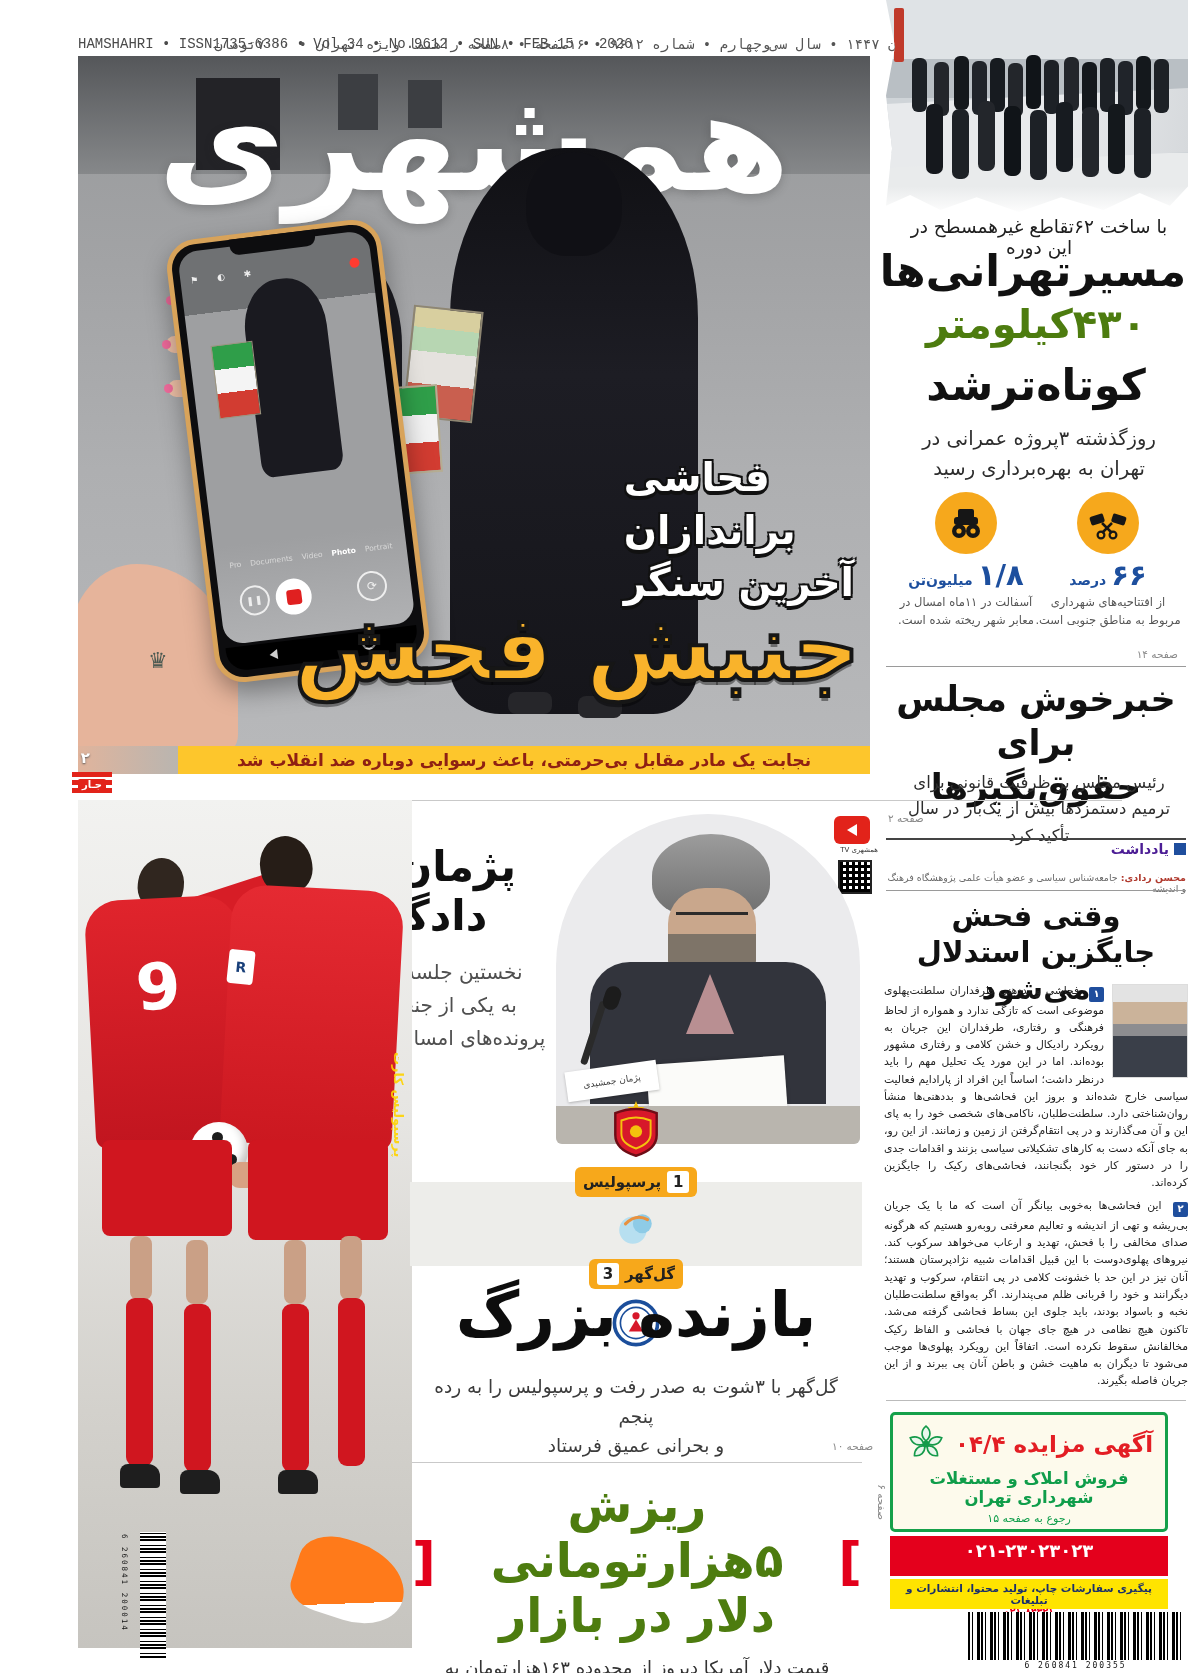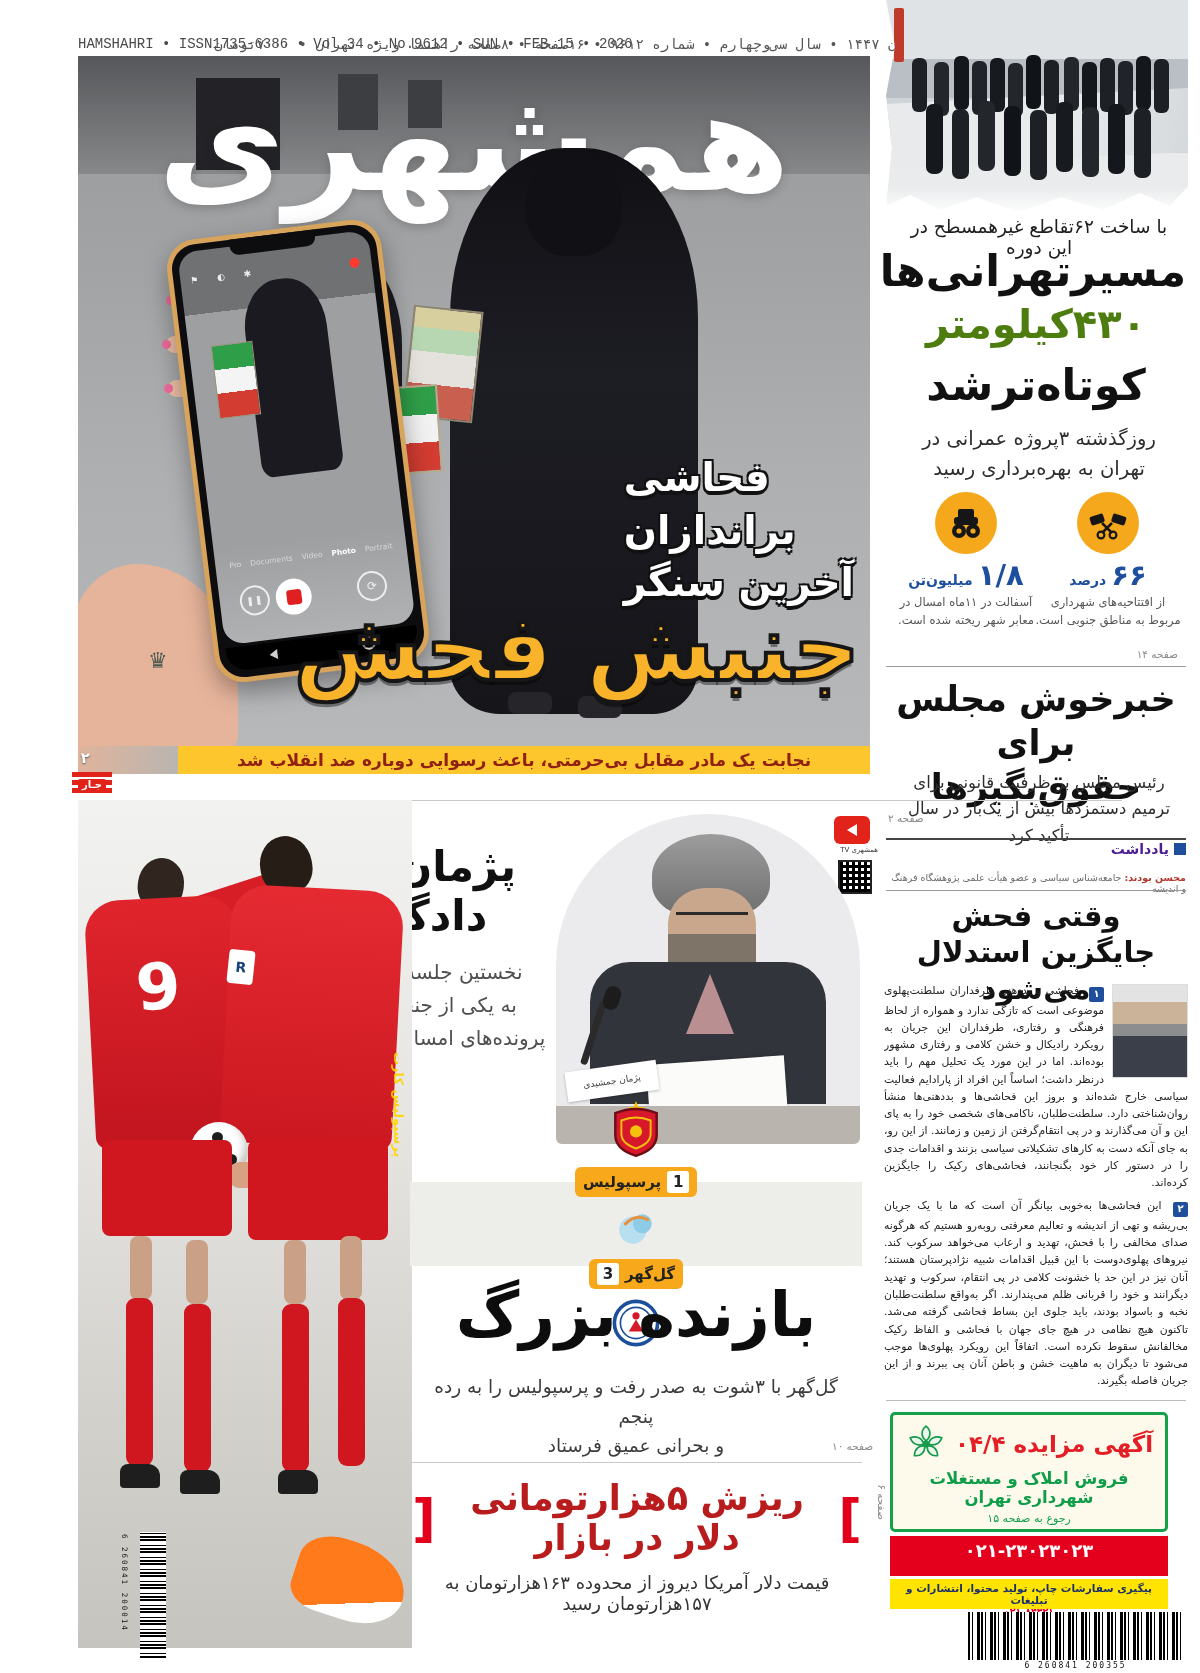--- a/index.html
+++ b/index.html
@@ -147,21 +147,21 @@
   .badge .nm{font-size:15px;font-weight:700;color:#23221f;}
   .badge .sc{width:22px;height:22px;background:#fff;border-radius:3px;display:flex;align-items:center;justify-content:center;font-size:15px;font-weight:900;color:#222;}
   .bigloser{left:410px;top:1278px;width:452px;text-align:center;font-size:62px;font-weight:900;color:#0d0d0d;letter-spacing:-2px;}
   .losersub{left:430px;top:1372px;width:412px;text-align:center;font-size:18.5px;color:#3c3c3c;line-height:1.6;}
   .loserref{left:832px;top:1440px;font-size:10.5px;color:#8a8a8a;}
   .sportrule{left:412px;top:1462px;width:450px;height:1px;background:#c9c9c9;}
   
   .dollar{left:412px;top:1478px;width:450px;text-align:center;}
   .dollar .row{display:flex;align-items:center;justify-content:center;gap:6px;}
   .brk{font-size:52px;font-weight:900;color:#e3001b;line-height:1;}
-  .dtitle{font-size:35px;font-weight:900;color:#b91c1c;letter-spacing:-1px;}
+  .dtitle{font-size:47px;font-weight:900;color:#4d7c0f;letter-spacing:-1px;}
   .dsub{font-size:18px;color:#333;margin-top:14px;}
   .pg6{left:864px;top:1496px;font-size:10.5px;color:#8a8a8a;transform:rotate(90deg);transform-origin:center;}
   .barcode-r{left:140px;top:1532px;width:26px;height:126px;background:repeating-linear-gradient(0deg,#000 0 2px,#fff 2px 4px,#000 4px 5px,#fff 5px 9px,#000 9px 11px,#fff 11px 12px);}
   .bcnum-r{left:120px;top:1534px;font-family:"DejaVu Sans Mono",monospace;font-size:7.5px;color:#111;writing-mode:vertical-rl;letter-spacing:2px;}
   svg{display:block;}
 </style>
 </head>
 <body>
 
 <div class="page">
@@ -218,21 +218,21 @@
     <span>برای حقوق‌بگیرها</span>
   </div>
   <div class="abs ctr majlis-sub">رئیس مجلس بر ظرفیت قانونی برای ترمیم دستمزدها بیش از یک‌بار در سال تأکید کرد</div>
   <div class="abs pageref" style="left:888px;top:812px;">صفحه ۲</div>
   <div class="abs rule" style="left:886px;top:838px;width:300px;height:2px;background:#444;"></div>
 
   <div class="abs notehead">
     <span class="bluesq"></span><span>یادداشت</span>
   </div>
   <div class="abs authline">
-    <span class="authname">محسن بودند:</span>
+    <span class="authname">محسن ردادی:</span>
     <span>جامعه‌شناس سیاسی و عضو هیأت علمی پژوهشگاه فرهنگ و اندیشه</span>
   </div>
   <div class="abs rule" style="left:886px;top:890px;width:300px;"></div>
   <div class="abs ctr hl-big notetitle">
     <span>وقتی فحش</span><br>
     <span>جایگزین استدلال می‌شود</span>
   </div>
   <div class="abs notebody">
     <p class="notep">
       <span class="authphoto"></span>

